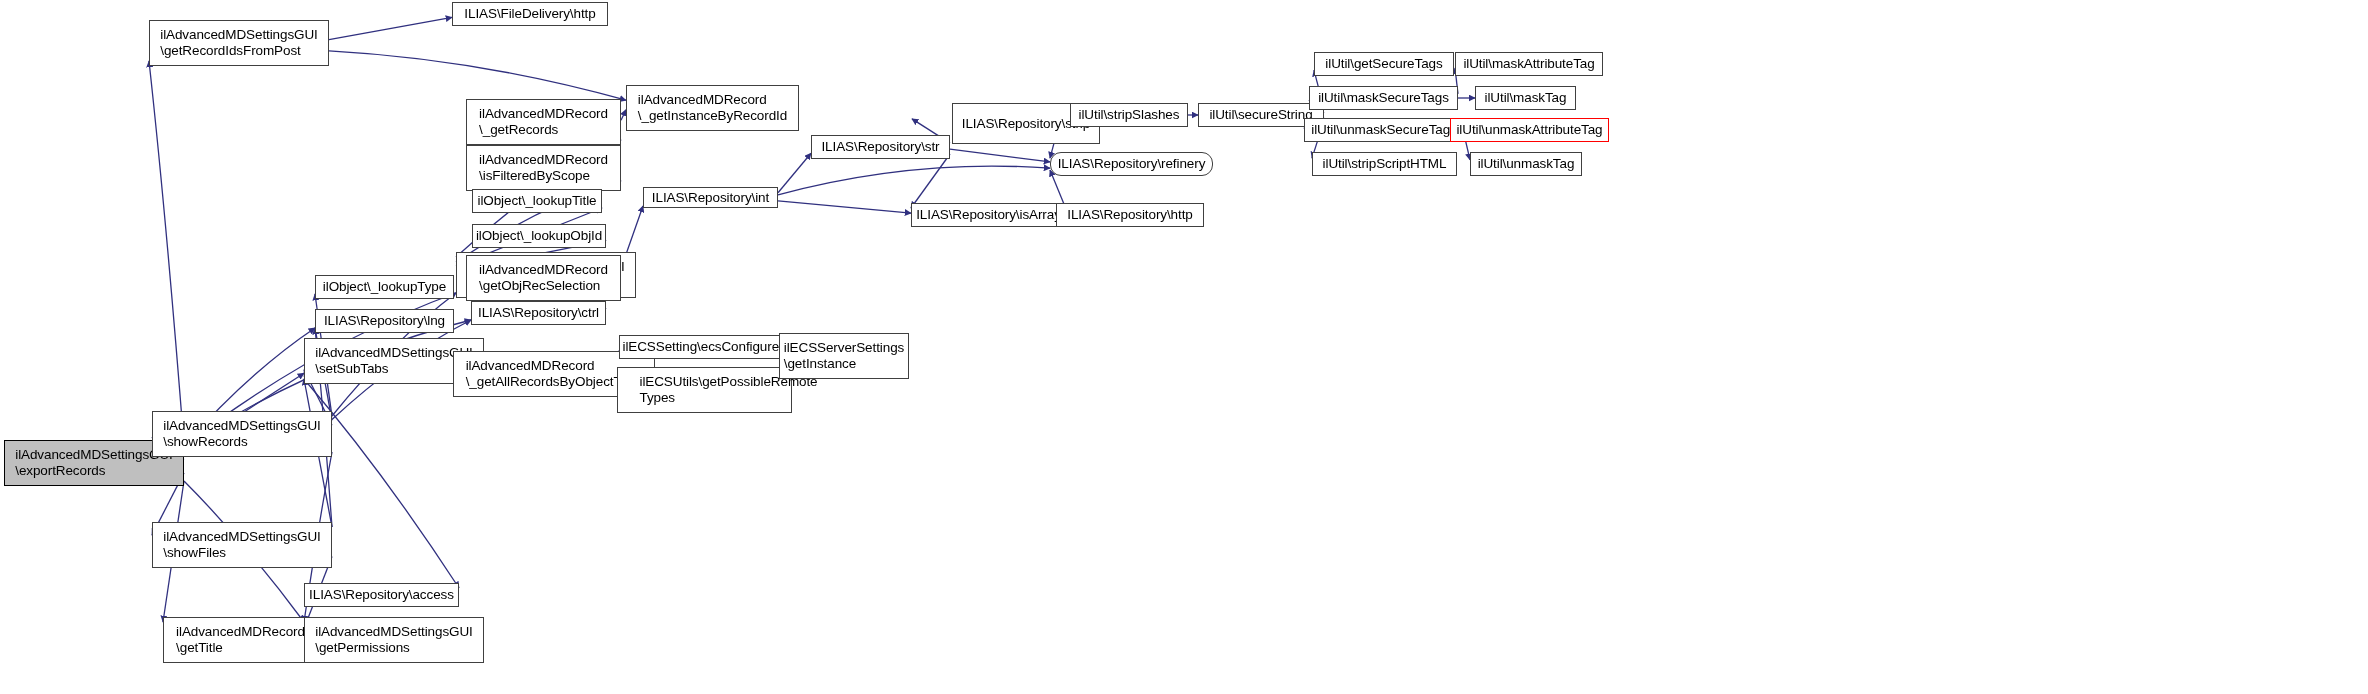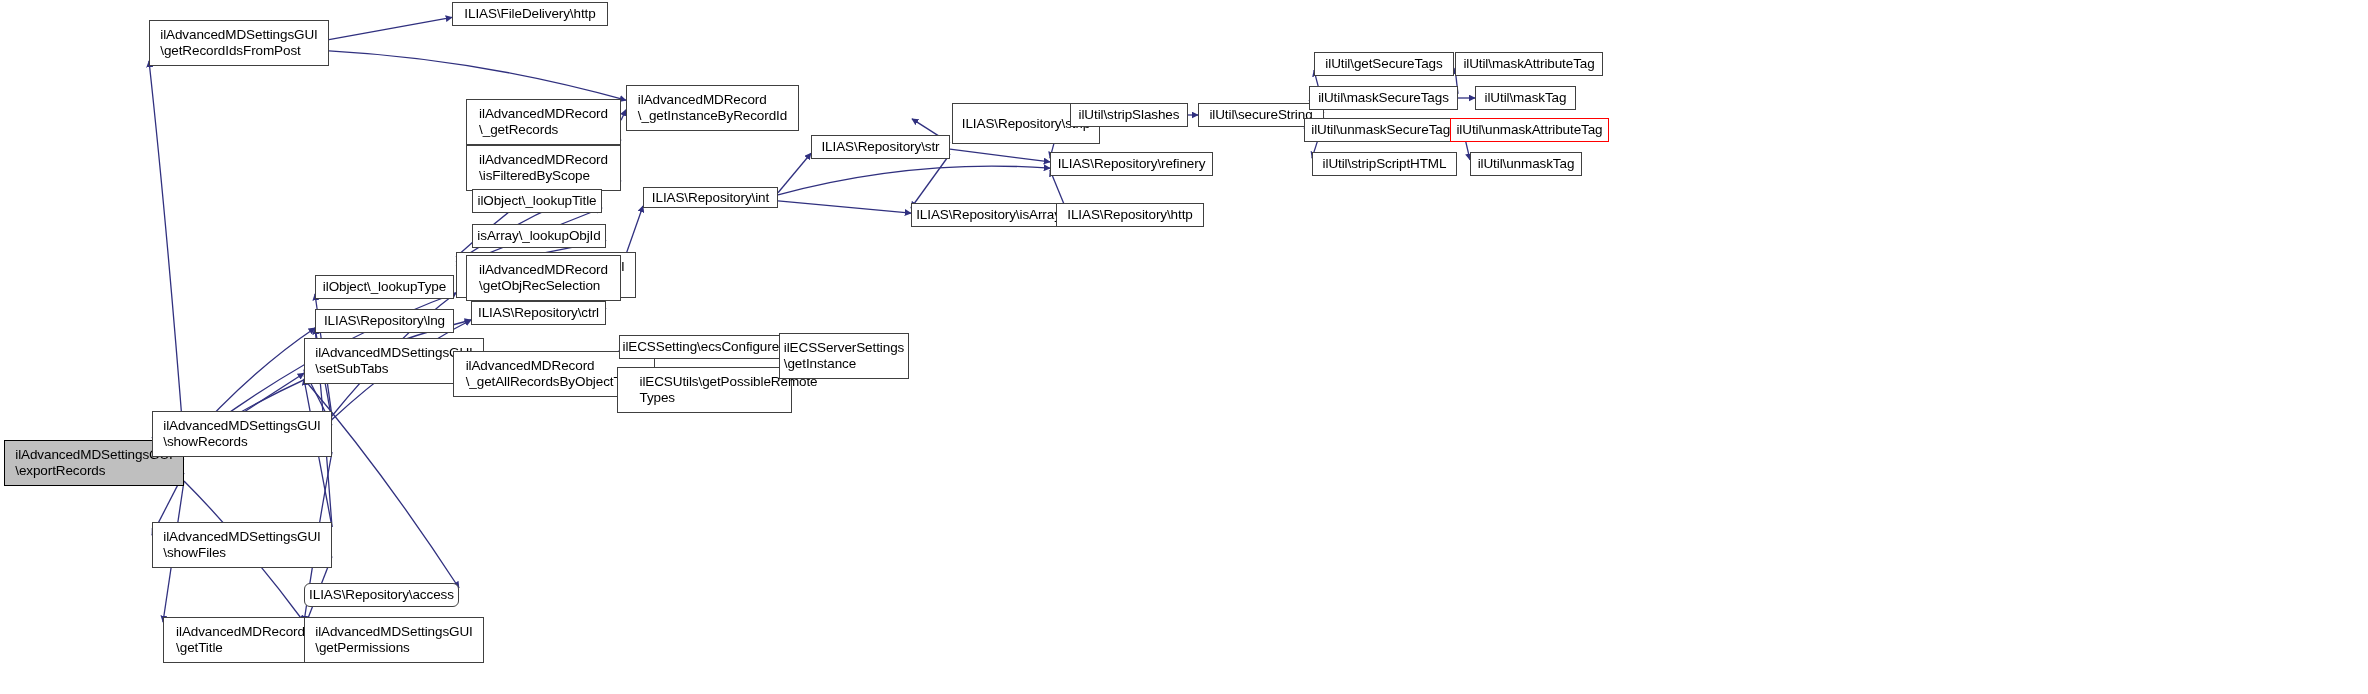--- a/index.html
+++ b/index.html
@@ -119,48 +119,48 @@
       <div class="node" style="left: 456px; top: 252px; width: 180px; height: 46px;">ilAdvancedMDSettingsGUI
 \getParsedRecordObjects</div>
       <div class="node" style="left: 152px; top: 411px; width: 180px; height: 46px;">ilAdvancedMDSettingsGUI
 \showRecords</div>
       <div class="node" style="left: 152px; top: 522px; width: 180px; height: 46px;">ilAdvancedMDSettingsGUI
 \showFiles</div>
       <div class="node" style="left: 163px; top: 617px; width: 155px; height: 46px;">ilAdvancedMDRecord
 \getTitle</div>
       <div class="node" style="left: 304px; top: 617px; width: 180px; height: 46px;">ilAdvancedMDSettingsGUI
 \getPermissions</div>
-      <div class="node" style="left: 304px; top: 583px; width: 155px; height: 24px; border-radius: 6px;">ILIAS\Repository\access</div>
+      <div class="node" style="left: 304px; top: 583px; width: 155px; height: 24px;">ILIAS\Repository\access</div>
       <div class="node" style="left: 315px; top: 275px; width: 139px; height: 24px;">ilObject\_lookupType</div>
       <div class="node" style="left: 315px; top: 309px; width: 139px; height: 24px;">ILIAS\Repository\lng</div>
       <div class="node" style="left: 304px; top: 338px; width: 180px; height: 46px;">ilAdvancedMDSettingsGUI
 \setSubTabs</div>
       <div class="node" style="left: 466px; top: 99px; width: 155px; height: 46px;">ilAdvancedMDRecord
 \_getRecords</div>
       <div class="node" style="left: 466px; top: 145px; width: 155px; height: 46px;">ilAdvancedMDRecord
 \isFilteredByScope</div>
       <div class="node" style="left: 472px; top: 189px; width: 130px; height: 24px;">ilObject\_lookupTitle</div>
-      <div class="node" style="left: 472px; top: 224px; width: 134px; height: 24px;">isArray\_lookupObjId</div>
+      <div class="node" style="left: 472px; top: 224px; width: 134px; height: 24px;">ilObject\_lookupObjId</div>
       <div class="node" style="left: 466px; top: 255px; width: 155px; height: 46px;">ilAdvancedMDRecord
 \getObjRecSelection</div>
       <div class="node" style="left: 471px; top: 301px; width: 135px; height: 24px;">ILIAS\Repository\ctrl</div>
       <div class="node" style="left: 453px; top: 351px; width: 202px; height: 46px;">ilAdvancedMDRecord
 \_getAllRecordsByObjectType</div>
       <div class="node" style="left: 626px; top: 85px; width: 173px; height: 46px;">ilAdvancedMDRecord
 \_getInstanceByRecordId</div>
       <div class="node" style="left: 643px; top: 187px; width: 135px; height: 21px;">ILIAS\Repository\int</div>
       <div class="node" style="left: 619px; top: 335px; width: 171px; height: 24px;">ilECSSetting\ecsConfigured</div>
       <div class="node" style="left: 617px; top: 367px; width: 175px; height: 46px; padding-left: 48px;">ilECSUtils\getPossibleRemote
 Types</div>
       <div class="node" style="left: 779px; top: 333px; width: 130px; height: 46px;">ilECSServerSettings
 \getInstance</div>
       <div class="node" style="left: 811px; top: 135px; width: 139px; height: 24px;">ILIAS\Repository\str</div>
       <div class="node" style="left: 952px; top: 103px; width: 148px; height: 41px;">ILIAS\Repository\strip</div>
       <div class="node" style="left: 911px; top: 203px; width: 155px; height: 24px;">ILIAS\Repository\isArray</div>
-      <div class="node" style="left: 1050px; top: 152px; width: 163px; height: 24px;">ILIAS\Repository\refinery</div>
+      <div class="node" style="left: 1050px; top: 152px; width: 163px; height: 24px; border-radius: 11px;">ILIAS\Repository\refinery</div>
       <div class="node" style="left: 1056px; top: 203px; width: 148px; height: 24px;">ILIAS\Repository\http</div>
       <div class="node" style="left: 1070px; top: 103px; width: 118px; height: 24px;">ilUtil\stripSlashes</div>
       <div class="node" style="left: 1198px; top: 103px; width: 126px; height: 24px;">ilUtil\secureString</div>
       <div class="node" style="left: 1314px; top: 52px; width: 140px; height: 24px;">ilUtil\getSecureTags</div>
       <div class="node" style="left: 1309px; top: 86px; width: 149px; height: 24px;">ilUtil\maskSecureTags</div>
       <div class="node" style="left: 1304px; top: 118px; width: 160px; height: 24px;">ilUtil\unmaskSecureTags</div>
       <div class="node" style="left: 1312px; top: 152px; width: 145px; height: 24px;">ilUtil\stripScriptHTML</div>
       <div class="node" style="left: 1455px; top: 52px; width: 148px; height: 24px;">ilUtil\maskAttributeTag</div>
       <div class="node" style="left: 1475px; top: 86px; width: 101px; height: 24px;">ilUtil\maskTag</div>
       <div class="node highlight" style="left: 1450px; top: 118px; width: 159px; height: 24px;">ilUtil\unmaskAttributeTag</div>

